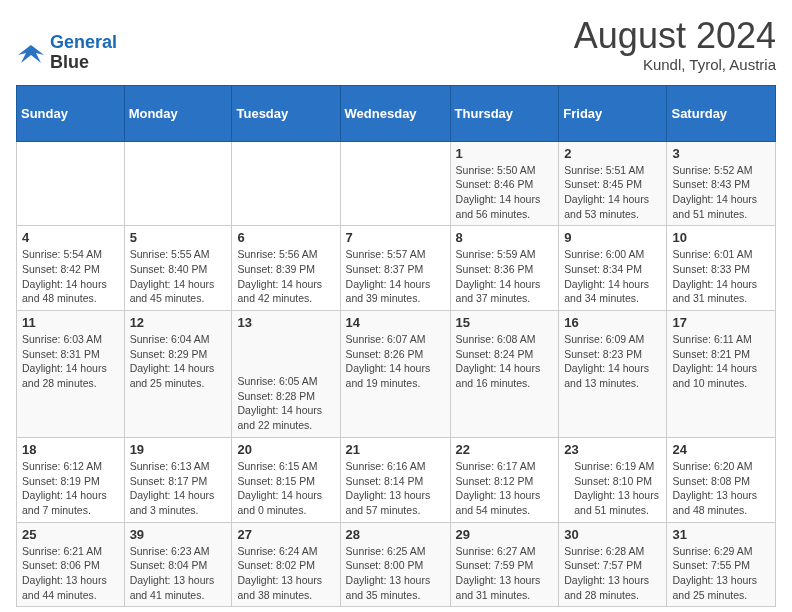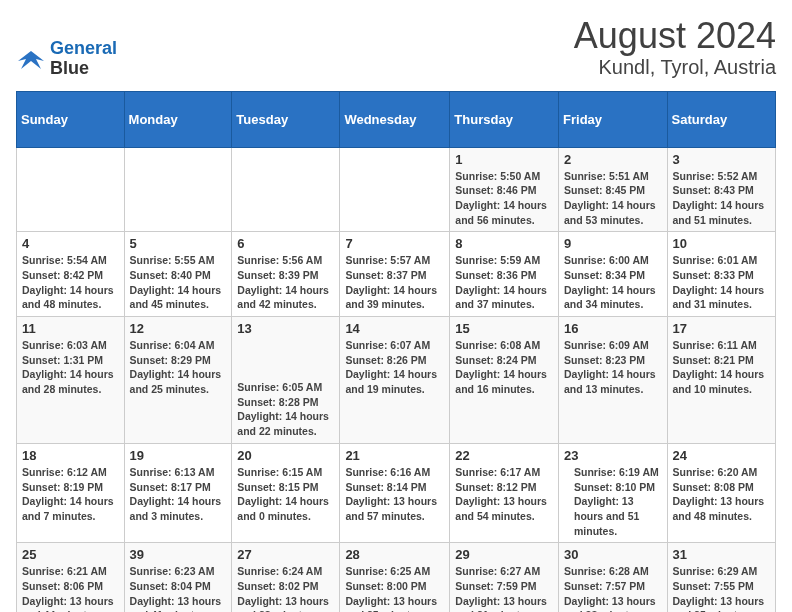--- a/index.html
+++ b/index.html
@@ -37,21 +37,21 @@
     .title-block {
       text-align: right;
     }
     .title-block h1 {
       font-size: 36px;
       font-weight: normal;
       color: #404040;
       line-height: 1.1;
     }
     .title-block h2 {
-      font-size: 20px;
+      font-size: 15px;
       font-weight: normal;
       color: #444;
     }
     .calendar {
       width: 100%;
       border-collapse: collapse;
       font-size: 11px;
     }
     .calendar thead th {
       background: #2a72c3;
@@ -76,21 +76,20 @@
     .day-number {
       font-size: 13px;
       font-weight: bold;
       color: #333;
       margin-bottom: 2px;
     }
     .day-info {
       color: #444;
       font-size: 10.5px;
       line-height: 1.4;
-      font-weight: bold;
     }
     .empty-cell {
       background: #fff !important;
     }
     .footer {
       margin-top: 10px;
       font-size: 12px;
       color: #555;
       display: flex;
       align-items: center;
@@ -202,21 +201,21 @@
           <div class="day-number">10</div>
           <div class="day-info" style="white-space: pre-line;">Sunrise: 6:01 AM
 Sunset: 8:33 PM
 Daylight: 14 hours and 31 minutes.</div>
         </td>
       </tr>
       <tr>
         <td>
           <div class="day-number">11</div>
           <div class="day-info" style="white-space: pre-line;">Sunrise: 6:03 AM
-Sunset: 1:31 PM
+Sunset: 8:31 PM
 Daylight: 14 hours and 28 minutes.</div>
         </td>
         <td>
           <div class="day-number">12</div>
           <div class="day-info" style="white-space: pre-line;">Sunrise: 6:04 AM
 Sunset: 8:29 PM
 Daylight: 14 hours and 25 minutes.</div>
         </td>
         <td>
           <div class="day-number">13</div>

